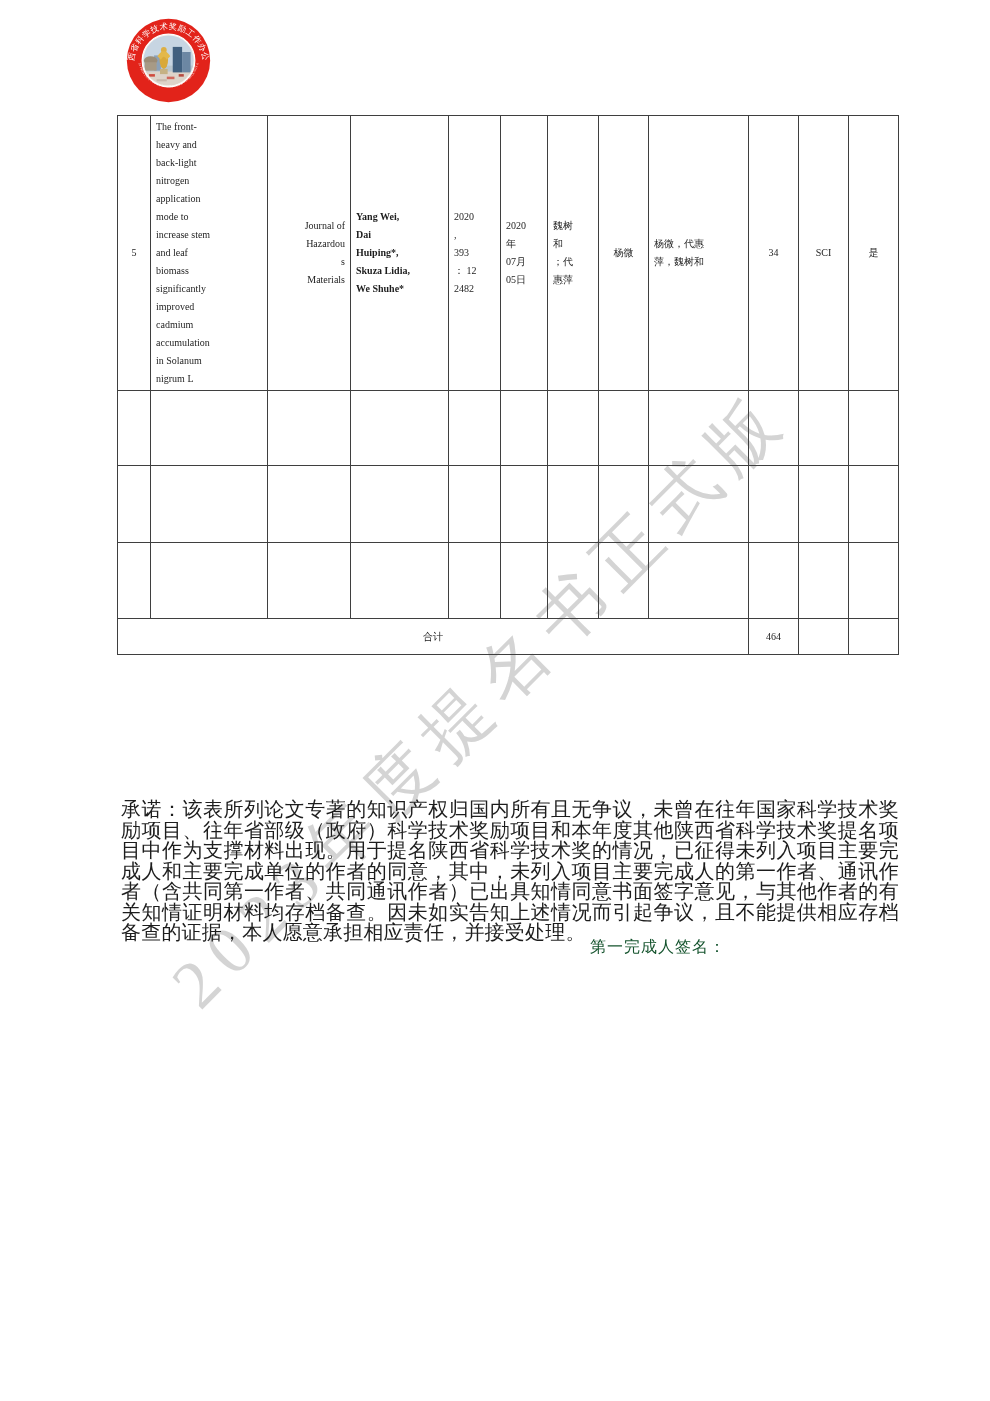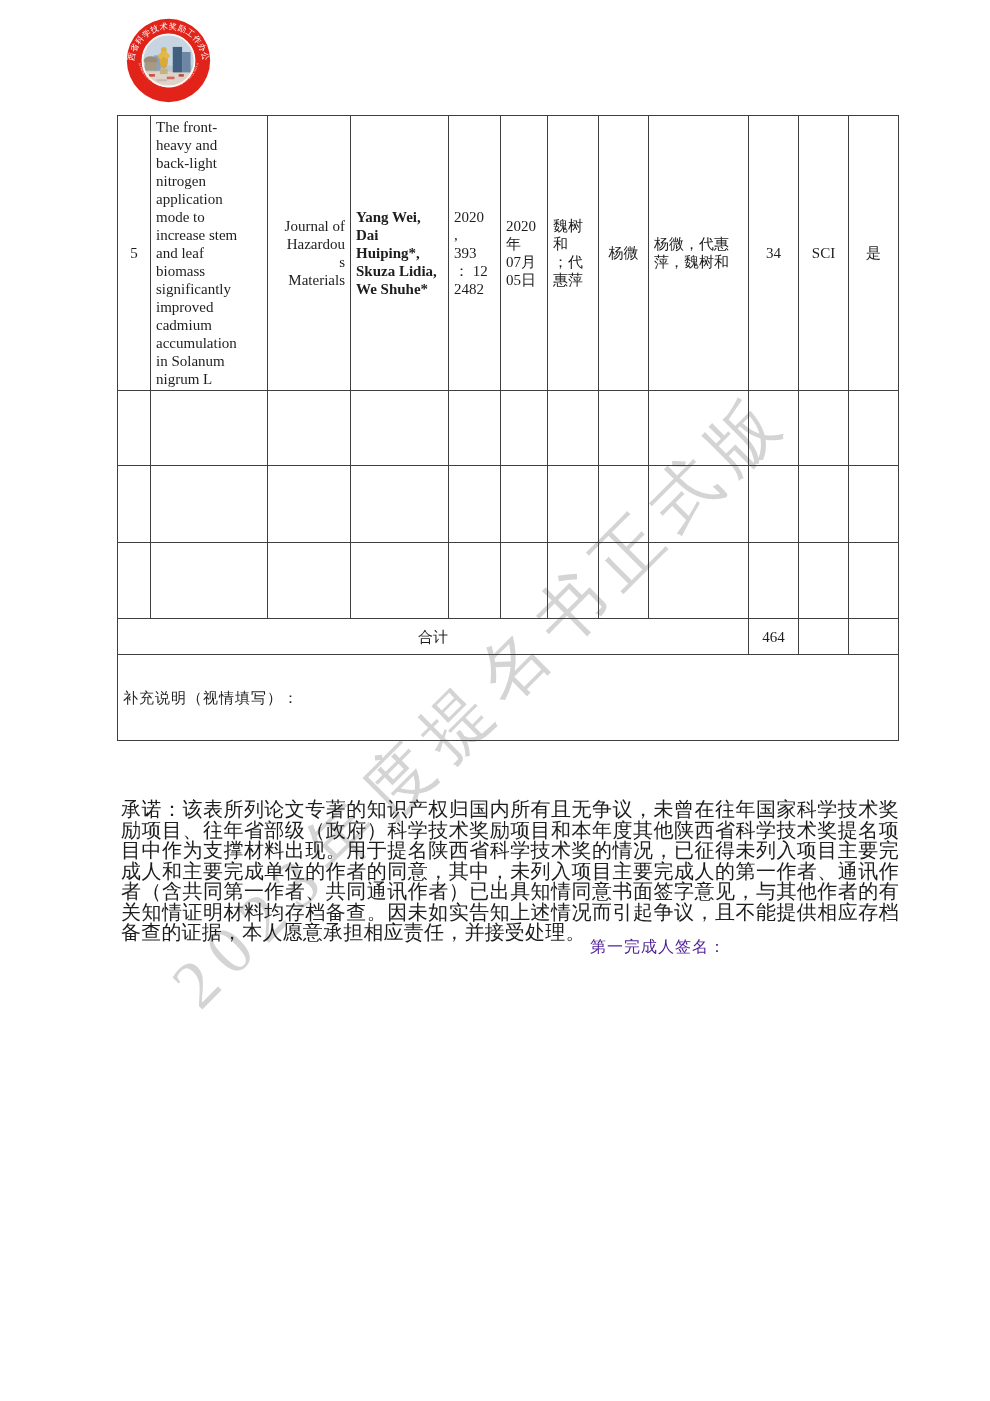--- a/index.html
+++ b/index.html
@@ -17,21 +17,21 @@
 
   
   #seal { position:absolute; left:126px; top:18px; width:85px; height:85px; z-index:1; }
 
   
   #pub-table {
     position:absolute; left:117px; top:115px; width:781px; z-index:1;
     border-collapse:collapse; table-layout:fixed;
   }
   #pub-table td {
-    border:1px solid #3f3f3f; color:#1d1d1d; font-size:15px;
+    border:1px solid #3f3f3f; color:#1d1d1d; font-size:10px;
     line-height:18px; vertical-align:middle; padding:2px 5px;
     overflow:hidden;
   }
   .pre { white-space:pre-line; }
   .ctr { text-align:center; padding:2px 2px; }
   tr.r5 { height:258px; }
   tr.er1 { height:75px; }
   tr.er2 { height:77px; }
   tr.er3 { height:76px; }
   tr.total { height:36px; }
@@ -50,21 +50,21 @@
 
   
   #pledge {
     position:absolute; left:121px; top:799px; width:778px; z-index:1;
     font-size:20px; line-height:20.5px; letter-spacing:0.2px;
     text-align:justify; color:#1d1d1d;
   }
   
   #signature {
     position:absolute; left:590px; top:937px; z-index:1;
-    font-size:16px; letter-spacing:1px; color:#4c1d95;
+    font-size:16px; letter-spacing:1px; color:#14532d;
   }
 </style>
 </head>
 <body>
 
 <div id="page">
 
   <div id="watermark">2023年度提名书正式版</div>
 
   <svg id="seal" viewBox="0 0 100 100">
@@ -206,23 +206,20 @@
           <td></td>
           <td></td>
           <td></td>
     </tr>
     <tr class="total">
       <td class="sum-label" colspan="9">合计</td>
       <td class="sum-val">464</td>
       <td></td>
       <td class="gray-r"></td>
     </tr>
-    <tr class="note">
-      <td colspan="12">补充说明（视情填写）：</td>
-    </tr>
   </tbody>
     </table>
 
   <div id="pledge">承诺：该表所列论文专著的知识产权归国内所有且无争议，未曾在往年国家科学技术奖励项目、往年省部级（政府）科学技术奖励项目和本年度其他陕西省科学技术奖提名项目中作为支撑材料出现。用于提名陕西省科学技术奖的情况，已征得未列入项目主要完成人和主要完成单位的作者的同意，其中，未列入项目主要完成人的第一作者、通讯作者（含共同第一作者、共同通讯作者）已出具知情同意书面签字意见，与其他作者的有关知情证明材料均存档备查。因未如实告知上述情况而引起争议，且不能提供相应存档备查的证据，本人愿意承担相应责任，并接受处理。</div>
 
   <div id="signature">第一完成人签名：</div>
 
 </div>
 
 </body></html>

